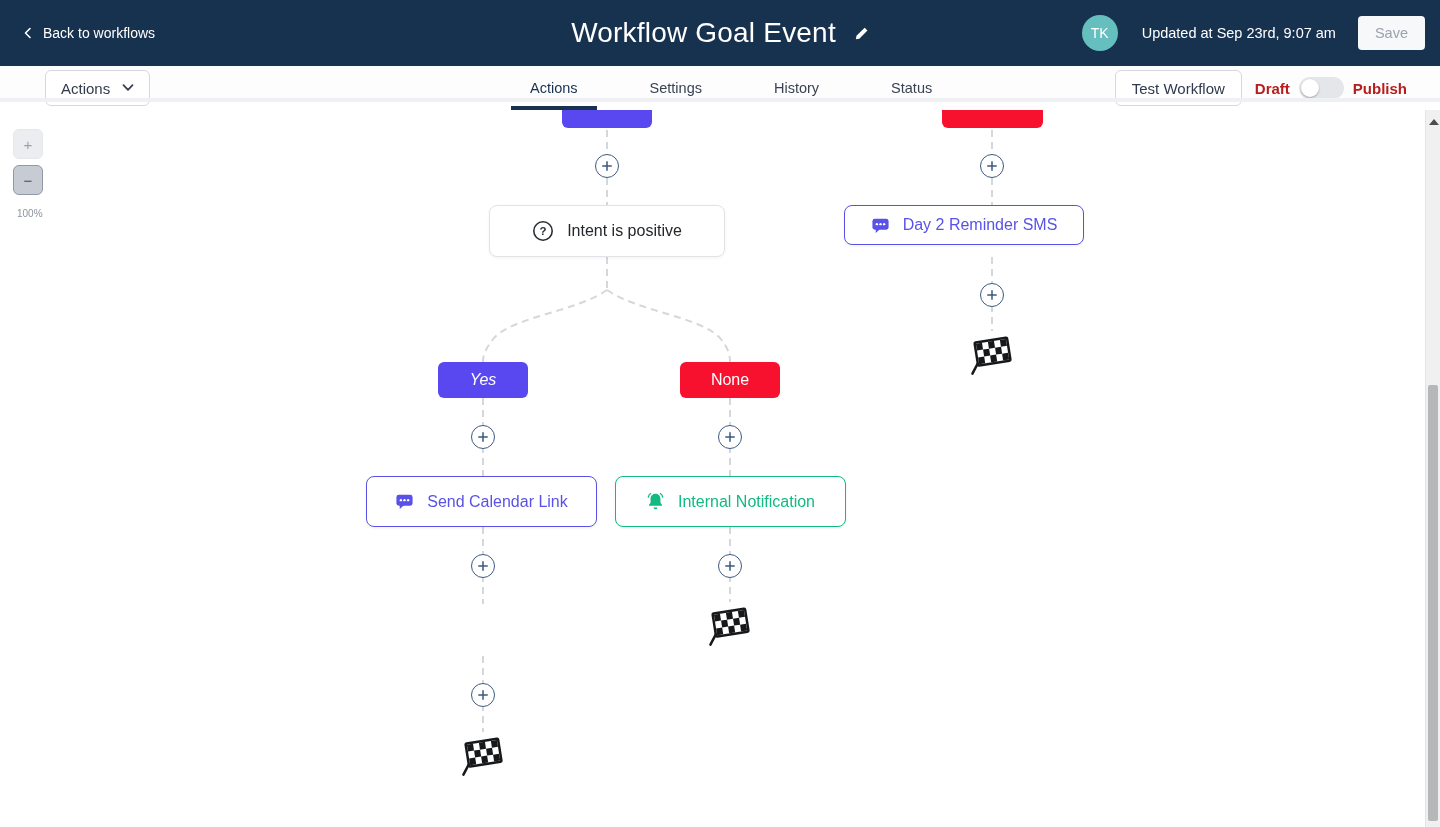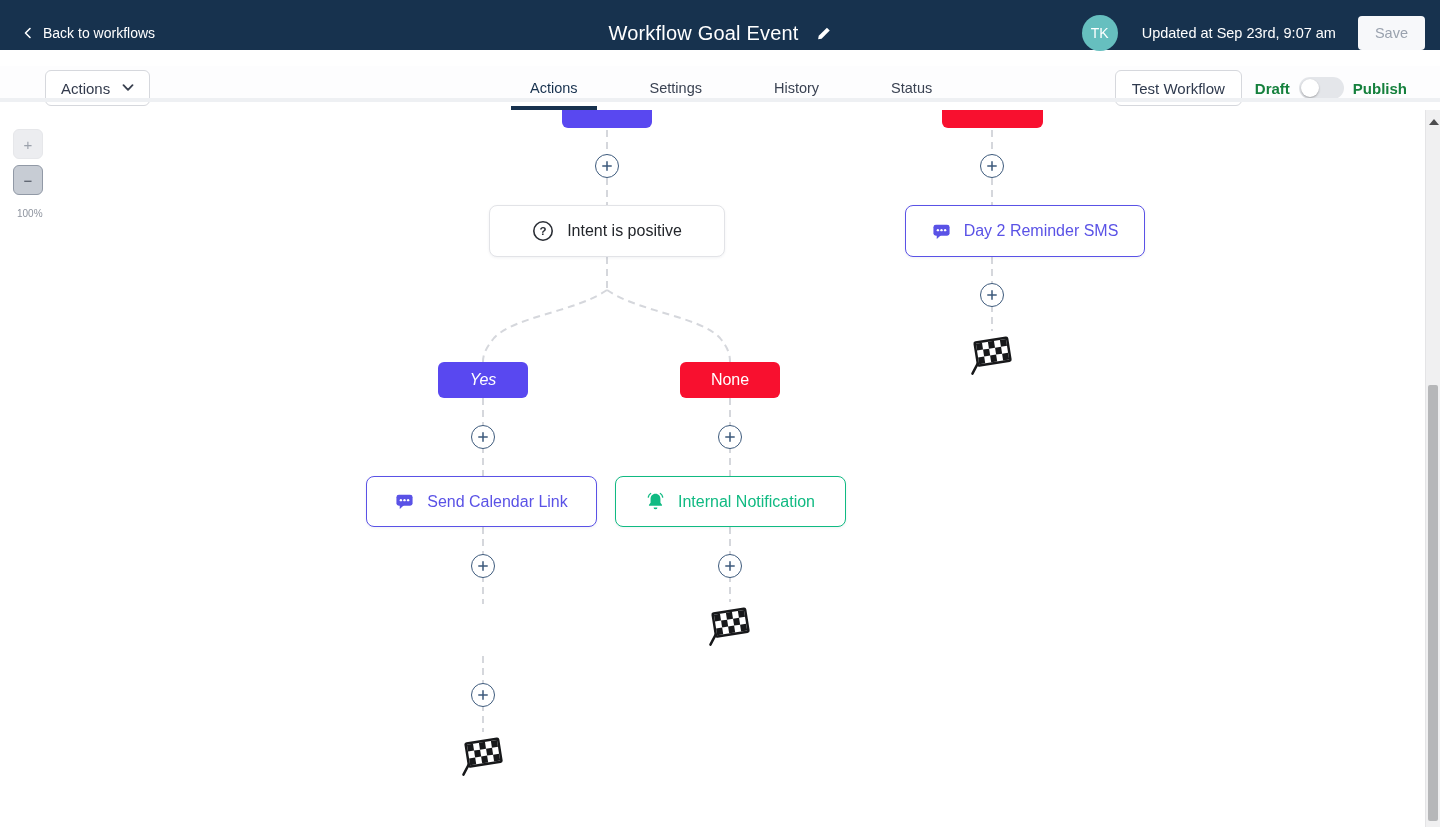--- a/index.html
+++ b/index.html
@@ -1,26 +1,26 @@
 <!DOCTYPE html>
 <html><head>
 <meta charset="utf-8">
 <style>
   * { box-sizing: border-box; margin: 0; padding: 0; }
   html, body { width: 1440px; height: 827px; overflow: hidden; background: #fff;
     font-family: "Liberation Sans", sans-serif; }
 
   
-  .header { position: absolute; left: 0; top: 0; width: 1440px; height: 50px;
+  .header { position: absolute; left: 0; top: 0; width: 1440px; height: 66px;
     background: #17324e; display: flex; align-items: center; }
   .back-btn { position: absolute; left: 22px; top: 0; height: 66px; display: flex;
     align-items: center; gap: 9px; color: #fff; font-size: 14px; cursor: pointer; }
   .title-wrap { position: absolute; left: 50%; top: 0; height: 66px; transform: translateX(-50%);
     display: flex; align-items: center; gap: 18px; }
-  .page-title { color: #fff; font-size: 20px; font-weight: 500; letter-spacing: .2px; white-space: nowrap; }
+  .page-title { color: #fff; font-size: 28px; font-weight: 500; letter-spacing: .2px; white-space: nowrap; }
   .edit-icon { cursor: pointer; display: flex; }
   .header-right { position: absolute; right: 15px; top: 0; height: 66px; display: flex; align-items: center; }
   .avatar { width: 36px; height: 36px; border-radius: 50%; background: #66bfbf; color: #fff;
     font-size: 14px; display: flex; align-items: center; justify-content: center; margin-right: 24px; }
   .updated { color: #fff; font-size: 14.5px; margin-right: 22px; white-space: nowrap; }
   .save-btn { background: #f7f8fa; color: #9aa2ae; font-size: 14.5px; border: none;
     border-radius: 4px; padding: 9px 17px; cursor: default; font-family: inherit; }
 
   
   .toolbar { position: absolute; left: 0; top: 66px; width: 1440px; height: 36px; background: #fdfdfe; }
@@ -33,21 +33,21 @@
   .tab { position: relative; height: 44px; display: flex; align-items: center; font-size: 14.5px;
     color: #3a4252; cursor: pointer; white-space: nowrap; }
   .tab.active { color: #17314e; }
   .tab.active::after { content: ""; position: absolute; left: -19px; right: -19px; bottom: 0;
     height: 4px; background: #17314e; z-index: 2; }
   .toolbar-right { position: absolute; right: 33px; top: 0; height: 44px; display: flex;
     align-items: center; gap: 9px; }
   .test-btn { height: 36px; padding: 0 16px; background: #fff; border: 1px solid #d6d8dd;
     border-radius: 6px; font-size: 15px; color: #2f3a4e; cursor: pointer; font-family: inherit;
     margin-right: 4px; }
-  .draft-label, .publish-label { font-size: 15px; font-weight: 700; color: #15803d; }
+  .draft-label, .publish-label { font-size: 15px; font-weight: 700; color: #b91c1c; }
   .toggle { width: 45px; height: 22px; border-radius: 11px; background: #e4e6ea; position: relative;
     cursor: pointer; }
   .toggle .knob { position: absolute; left: 2px; top: 2px; width: 18px; height: 18px; border-radius: 50%;
     background: #fff; box-shadow: 0 1px 2px rgba(0,0,0,.3); }
 
   
   .canvas { position: absolute; left: 0; top: 110px; width: 1440px; height: 717px; background: #fff; }
   .connectors { position: absolute; left: 0; top: 0; pointer-events: none; }
 
   .zoomctl { position: absolute; left: 13px; top: 19px; width: 40px; }
@@ -203,21 +203,21 @@
   <div class="node" style="left:489px; top:95px; width:236px; height:52px; border:1px solid #e2e3e7; color:#23262b;">
     <span class="nicon">
       <svg viewBox="0 0 22 22" width="22" height="22">
         <circle cx="11" cy="11" r="9.2" fill="none" stroke="#2a2e35" stroke-width="1.6"></circle>
         <text x="11" y="15.2" text-anchor="middle" font-size="11.5" font-weight="700" fill="#2a2e35">?</text>
       </svg>
     </span>
     <span>Intent is positive</span>
   </div>
 
-  <div class="node" style="left:905px; top:95px; width:240px; height:52px; border:1.5px solid #5a52e6; color:#5a52e6;">
+  <div class="node" style="left:844px; top:95px; width:240px; height:40px; border:1.5px solid #5a52e6; color:#5a52e6;">
     <span class="nicon" style="color:#5a52e6">
       <svg viewBox="0 0 20 20" width="19" height="19">
         <rect x="1.5" y="2.8" width="17" height="11.6" rx="2.6" fill="currentColor"></rect>
         <path d="M5 13.2 V18 l5.2-4.8 Z" fill="currentColor"></path>
         <circle cx="6.2" cy="8.6" r="1.25" fill="#fff"></circle>
           <circle cx="10" cy="8.6" r="1.25" fill="#fff"></circle>
           <circle cx="13.8" cy="8.6" r="1.25" fill="#fff"></circle>
       </svg>
     </span>
     <span>Day 2 Reminder SMS</span>

